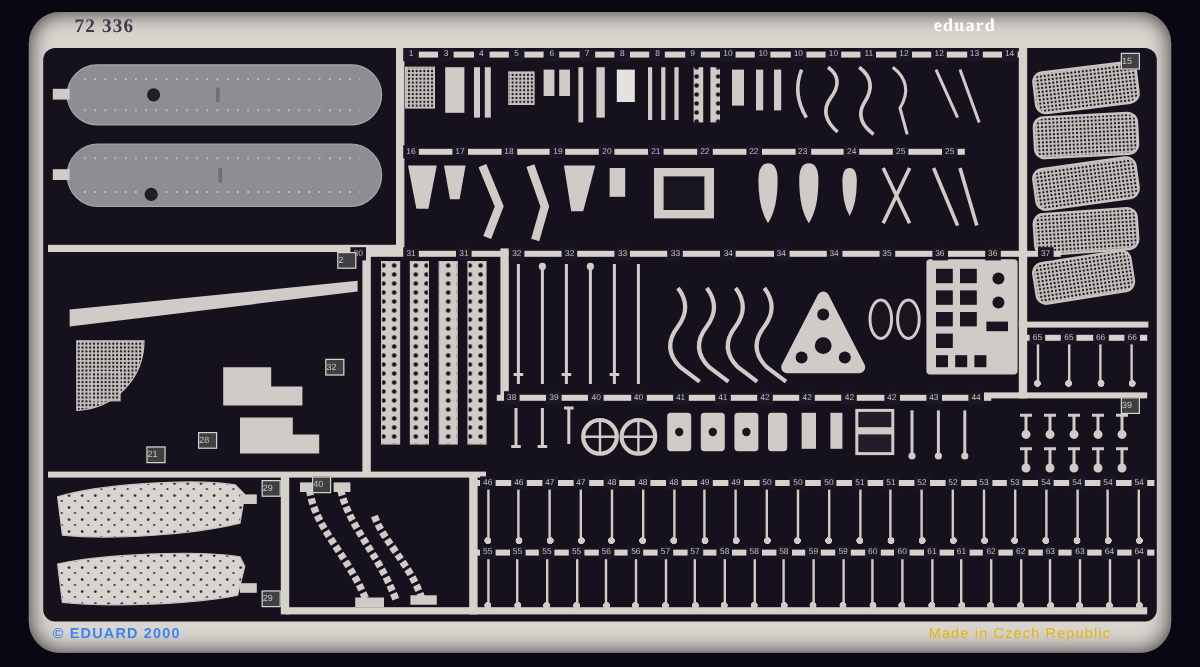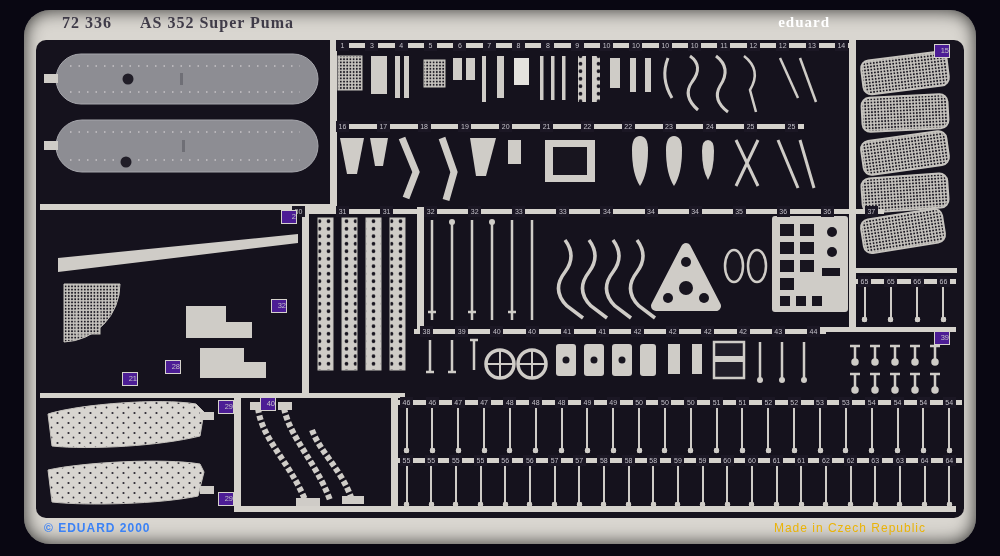--- a/index.html
+++ b/index.html
@@ -40,35 +40,34 @@
     background:linear-gradient(#1b1724,#1b1724) center top/100% 11px no-repeat;
   }
   .pins .tab::after{content:"";display:block;}
   .pins-long  .tab::after{height:46px;background:linear-gradient(#cfccc7,#cfccc7) center top/2px 40px no-repeat,radial-gradient(circle,#cfccc7 55%,rgba(0,0,0,0) 62%) center bottom/7px 7px no-repeat;}
   .pins-long2 .tab::after{height:42px;background:linear-gradient(#cfccc7,#cfccc7) center top/2px 36px no-repeat,radial-gradient(circle,#cfccc7 55%,rgba(0,0,0,0) 62%) center bottom/7px 7px no-repeat;}
   .pins-short .tab::after{height:36px;background:linear-gradient(#cfccc7,#cfccc7) center top/2px 30px no-repeat,radial-gradient(circle,#cfccc7 55%,rgba(0,0,0,0) 62%) center bottom/7px 7px no-repeat;}
 
   
   .label-tab{
     position:absolute;z-index:2;width:14px;height:12px;
-    font-size:7.5px;line-height:12px;text-align:right;color:#c3c0c8;
-    background:#4c1d95;border:1px solid #d5d2cc;
+    font-size:7.5px;line-height:12px;text-align:left;color:#c3c0c8;
+    background:#404040;border:1px solid #d5d2cc;
   }
   .shapes{position:absolute;left:0;top:0;}
 </style>
 </head>
 <body>
 
 <div class="frame">
   <div class="interior"></div>
 </div>
 
 <div class="titlebar">
   <span class="cat-no">72 336</span>
-  <span class="sheet-title">AS 352 Super Puma</span>
   <span class="brand">eduard</span>
 </div>
 
 <span class="footer-copy">© EDUARD 2000</span>
 <span class="footer-origin">Made in Czech Republic</span>
 
 <div class="rail" style="left:330px;top:40px;width:7px;height:170px"></div>
 <div class="rail" style="left:40px;top:204px;width:296px;height:6px"></div>
 <div class="rail" style="left:302px;top:207px;width:7px;height:190px"></div>
 <div class="rail" style="left:417px;top:207px;width:7px;height:126px"></div>

